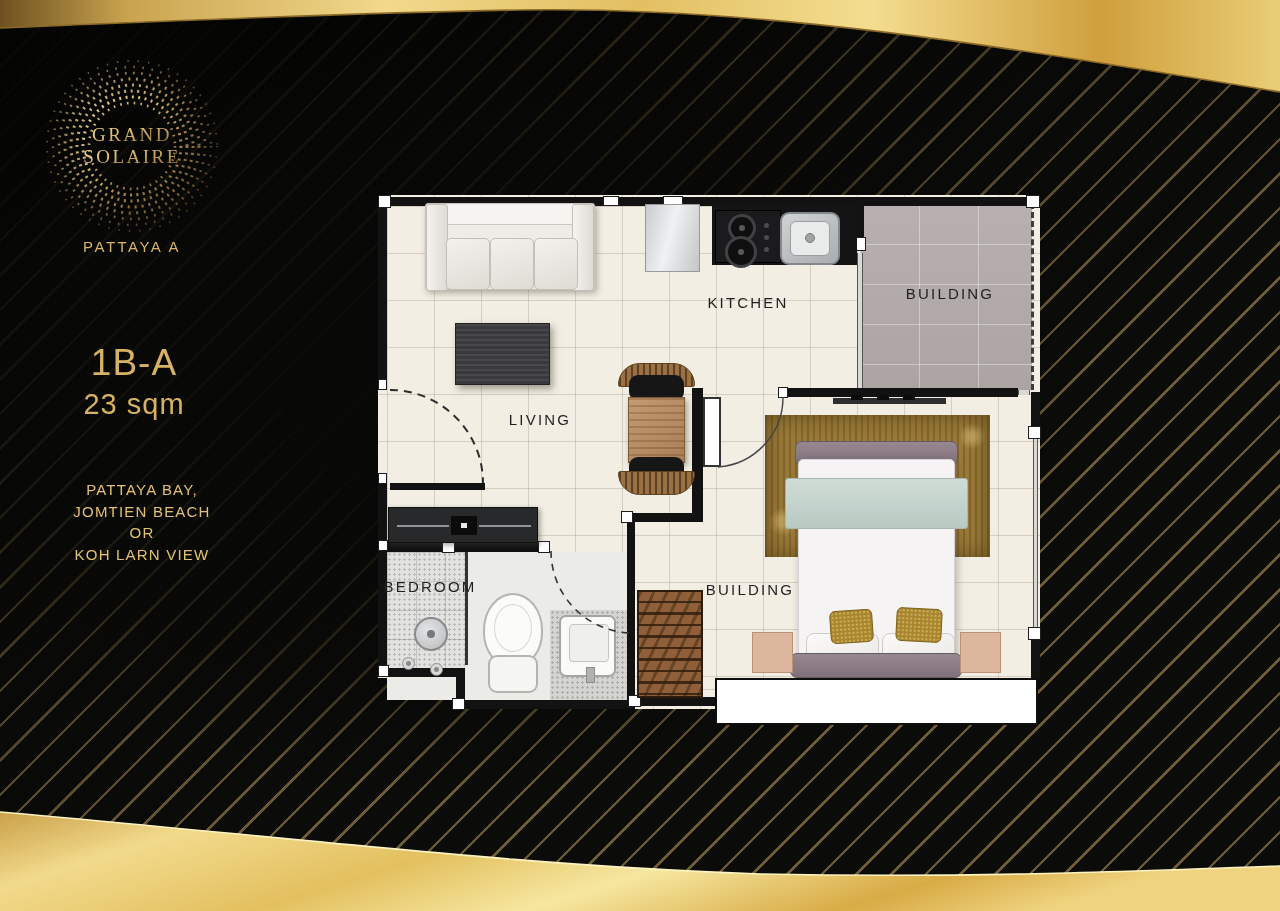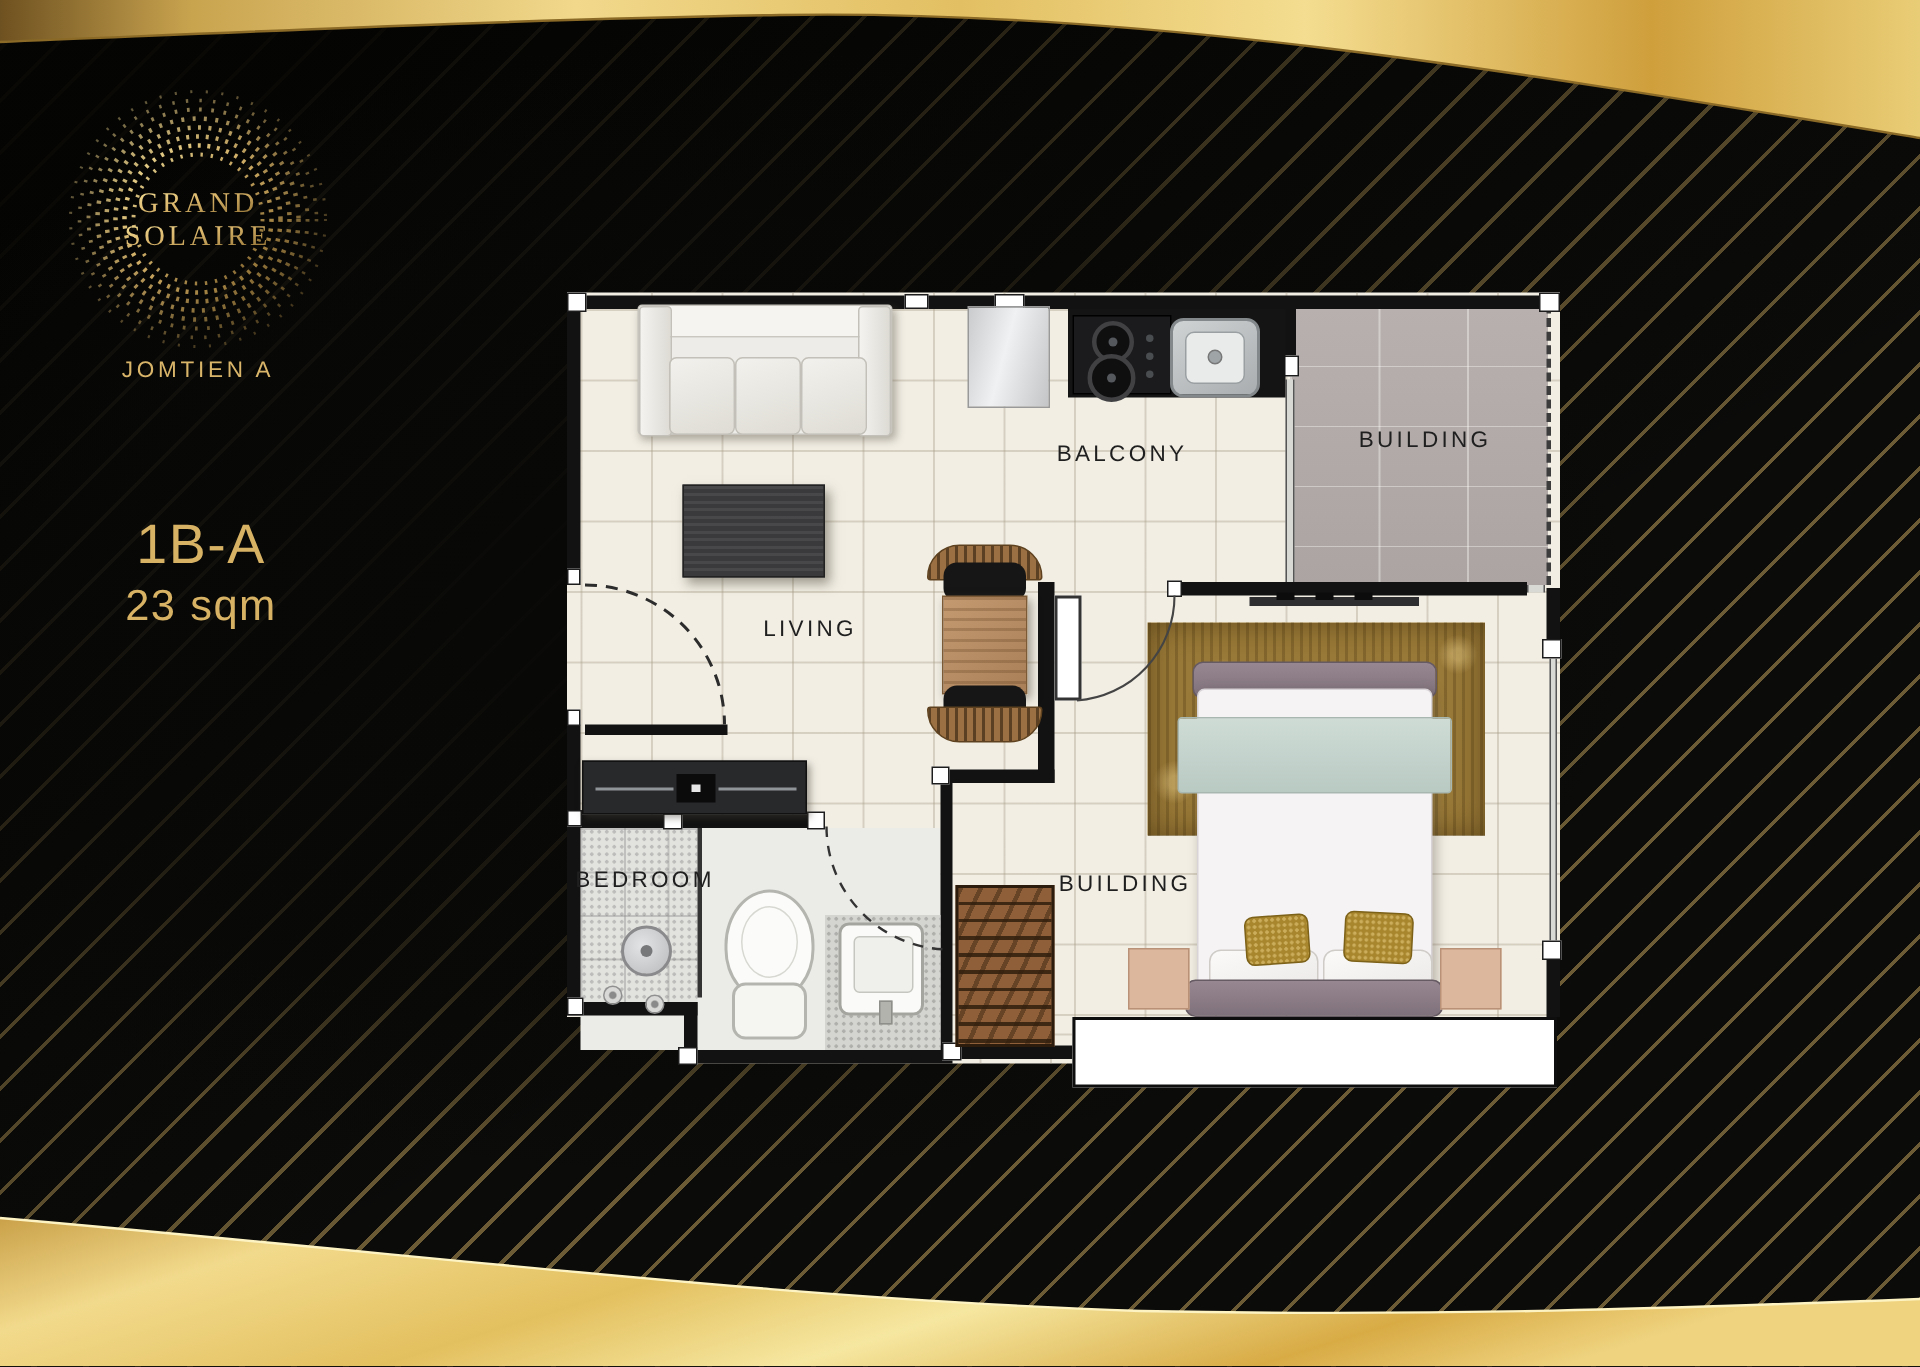--- a/index.html
+++ b/index.html
@@ -155,23 +155,29 @@
       <circle cx="86" cy="86" r="61" stroke-width="3" stroke-dasharray="2 5" opacity="0.8"></circle>
       <circle cx="86" cy="86" r="67" stroke-width="3" stroke-dasharray="2 5.6" opacity="0.7"></circle>
       <circle cx="86" cy="86" r="73" stroke-width="2.6" stroke-dasharray="1.8 6.4" opacity="0.6"></circle>
       <circle cx="86" cy="86" r="79" stroke-width="2.4" stroke-dasharray="1.6 7.5" opacity="0.5"></circle>
       <circle cx="86" cy="86" r="85" stroke-width="2" stroke-dasharray="1.4 9" opacity="0.4"></circle>
     </g>
     <text x="86" y="81" text-anchor="middle" font-family="Liberation Serif, serif" font-size="19" letter-spacing="2.5" fill="url(#lg)">GRAND</text>
     <text x="86" y="103" text-anchor="middle" font-family="Liberation Serif, serif" font-size="19" letter-spacing="2.5" fill="url(#lg)">SOLAIRE</text>
   </svg>
 
-  <div class="brandtxt gold" style="left:132px;top:238px;font-size:15px">JOMTIEN A</div>
+  <div class="brandtxt gold" style="left:132px;top:238px;font-size:15px">PATTAYA A</div>
   <div class="brandtxt" style="left:134px;top:342px;font-size:37px;letter-spacing:1px;color:#d7b264">1B-A</div>
   <div class="brandtxt" style="left:134px;top:388px;font-size:29px;letter-spacing:1px;color:#d7b264">23 sqm</div>
+  <div class="px" style="left:142px;top:479px;transform:translateX(-50%);text-align:center;font-size:15px;line-height:21.5px;letter-spacing:1.2px;color:#e2c177">
+    <div>PATTAYA BAY,</div>
+    <div>JOMTIEN BEACH</div>
+    <div>OR</div>
+    <div>KOH LARN VIEW</div>
+  </div>
 
   <div class="plan">
 
     <div class="px fl" style="left:0;top:0;width:662px;height:483px"></div>
     <div class="px fl" style="left:78px;top:483px;width:259px;height:31px"></div>
     <div class="px fl-bath" style="left:9px;top:357px;width:240px;height:148px"></div>
     <div class="px fl-shower" style="left:9px;top:357px;width:78px;height:116px"></div>
     <div class="px fl-bal" style="left:482px;top:9px;width:172px;height:186px"></div>
 
     <div class="px rug" style="left:387px;top:220px;width:225px;height:142px"></div>
@@ -293,19 +299,19 @@
     </div>
 
     <div class="px doorpanel" style="left:325px;top:202px;width:18px;height:70px"></div>
 
     <svg class="px" style="left:0;top:0;width:662px;height:535px" viewBox="0 0 662 535">
       <path d="M12,195 A93,93 0 0 1 105,288" fill="none" stroke="#2c2c2c" stroke-width="2" stroke-dasharray="8 6"></path>
       <path d="M173,356 A82,82 0 0 0 255,438" fill="none" stroke="#333" stroke-width="1.6" stroke-dasharray="7 6"></path>
       <path d="M340,272 A70,70 0 0 0 405,202" fill="none" stroke="#444" stroke-width="1.4"></path>
     </svg>
 
-    <div class="roomlabel" style="left:370px;top:99px">BALCONY</div>
+    <div class="roomlabel" style="left:370px;top:99px">KITCHEN</div>
     <div class="roomlabel" style="left:162px;top:216px">LIVING</div>
     <div class="roomlabel" style="left:572px;top:90px">BUILDING</div>
     <div class="roomlabel" style="left:372px;top:386px">BUILDING</div>
     <div class="roomlabel" style="left:52px;top:383px">BEDROOM</div>
   </div>
 </div>
 
 </body></html>

